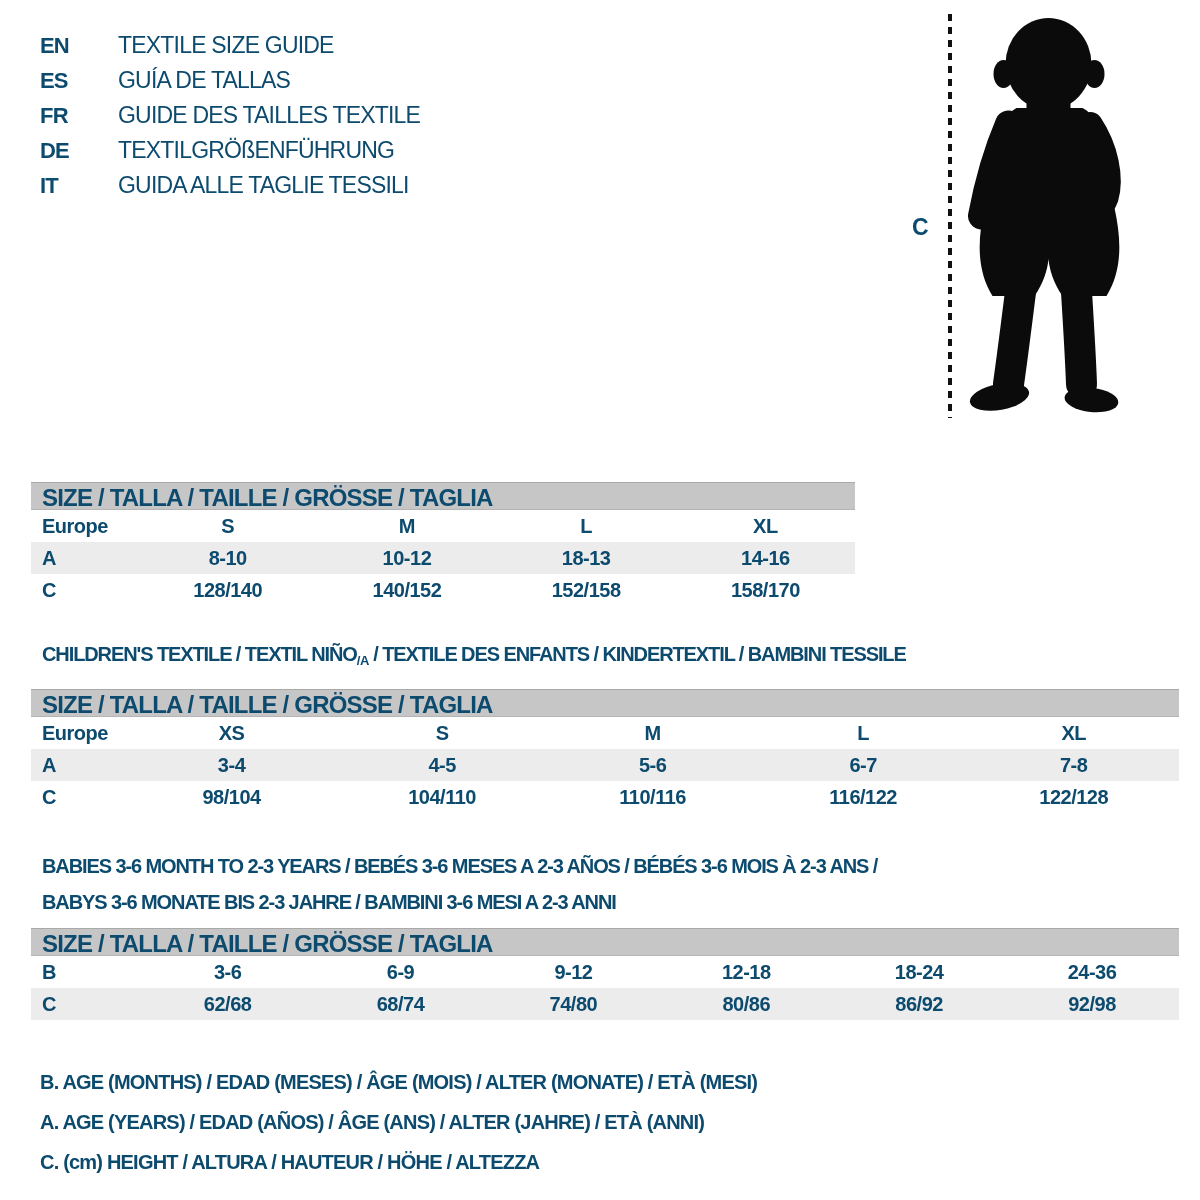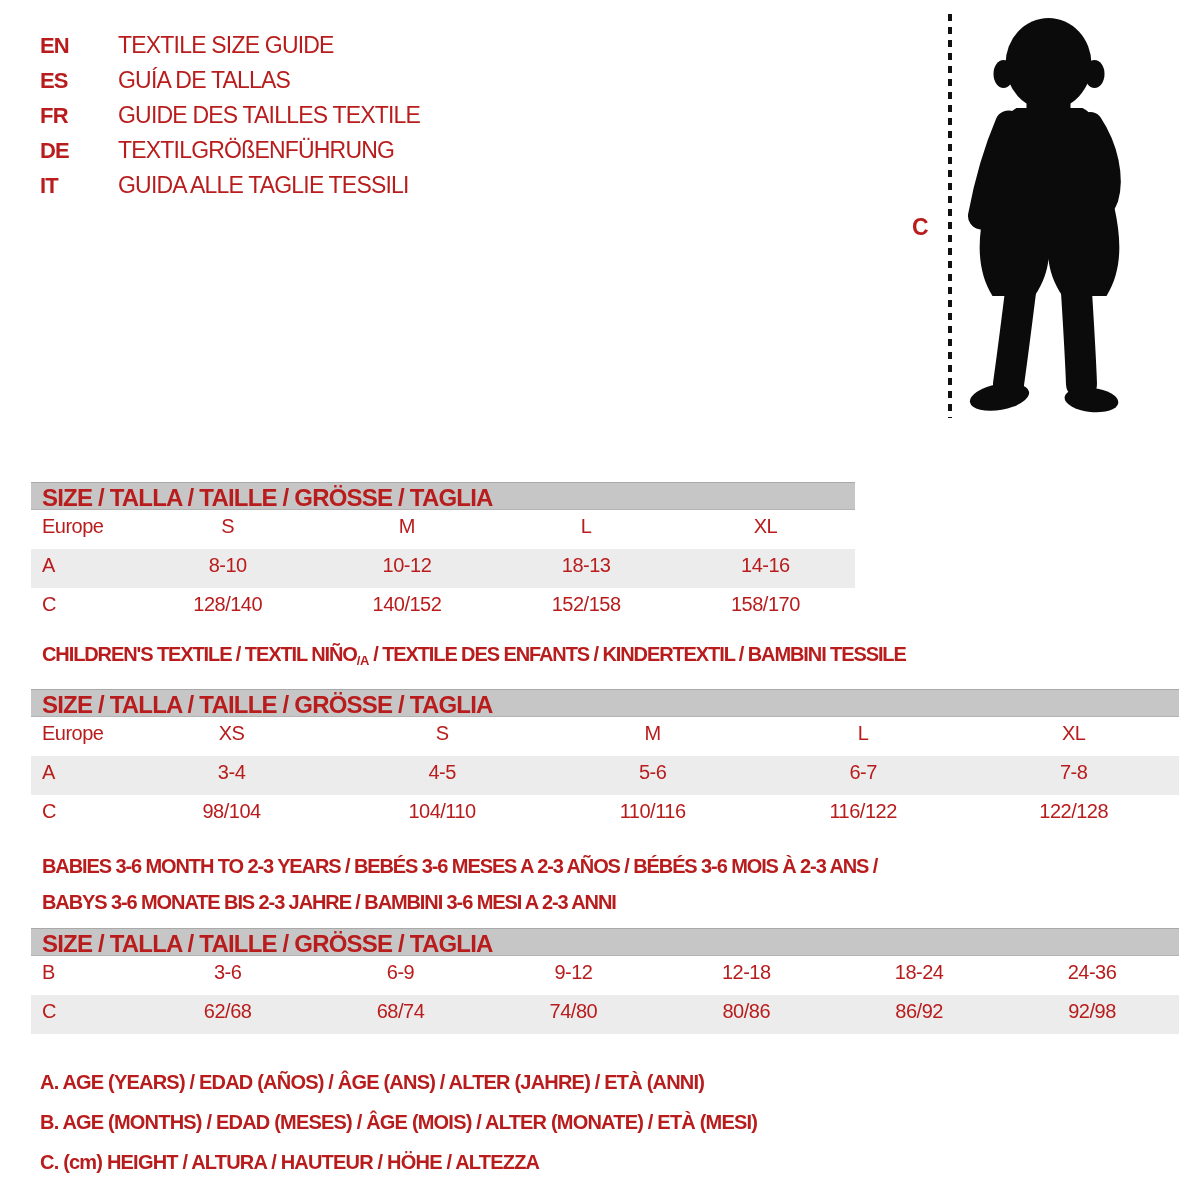--- a/index.html
+++ b/index.html
@@ -1,18 +1,18 @@
 <!DOCTYPE html>
 <html><head>
 <meta charset="utf-8">
 <style>
   html,body{margin:0;padding:0;background:#ffffff;}
   #page{
     position:relative;width:1200px;height:1200px;background:#ffffff;
-    font-family:"Liberation Sans",sans-serif;color:#b91c1c;overflow:hidden;
+    font-family:"Liberation Sans",sans-serif;color:#0c4a6e;overflow:hidden;
     -webkit-font-smoothing:antialiased;
   }
   
   .lang-list{position:absolute;left:40px;top:28px;}
   .lang-row{display:flex;height:35px;line-height:35px;}
   .lang-code{width:78px;font-weight:700;font-size:22px;letter-spacing:-0.8px;}
   .lang-label{font-weight:400;font-size:23px;letter-spacing:-0.8px;white-space:nowrap;}
   
   .measure-line{
     position:absolute;left:948px;top:14px;width:4px;height:404px;
@@ -28,21 +28,21 @@
   .sec-heading .subA{font-size:13px;vertical-align:-4px;letter-spacing:-0.5px;}
   .two-line{line-height:36px;}
   
   .size-table{position:absolute;left:31px;}
   .bar{
     height:28px;line-height:29px;background:#c6c6c6;
     border-top:1px solid #a9a9a9;border-bottom:1px solid #b4b4b4;
     font-weight:700;font-size:24px;letter-spacing:-0.8px;padding-left:11px;
     box-sizing:border-box;white-space:nowrap;
   }
-  .trow{display:flex;height:39px;line-height:32px;font-weight:400;font-size:20px;}
+  .trow{display:flex;height:32px;line-height:32px;font-weight:700;font-size:20px;}
   .trow.alt{background:#ececec;}
   .lab{padding-left:11px;box-sizing:border-box;text-align:left;letter-spacing:-0.5px;}
   .cell{text-align:center;letter-spacing:-0.5px;}
   .t-junior{width:824px;top:482px;}
   .t-junior .lab{width:13%;}
   .t-junior .cell{width:21.75%;}
   .t-children{width:1148px;top:689px;}
   .t-children .lab{width:8.3%;}
   .t-children .cell{width:18.34%;}
   .t-babies{width:1148px;top:928px;}
@@ -173,18 +173,18 @@
       <div class="cell">62/68</div>
       <div class="cell">68/74</div>
       <div class="cell">74/80</div>
       <div class="cell">80/86</div>
       <div class="cell">86/92</div>
       <div class="cell">92/98</div>
     </div>
   </div>
 
   <div class="legend">
+    <div class="legend-line">B. AGE (MONTHS) / EDAD (MESES) / ÂGE (MOIS) / ALTER (MONATE) / ETÀ (MESI)</div>
     <div class="legend-line">A. AGE (YEARS) / EDAD (AÑOS) / ÂGE (ANS) / ALTER (JAHRE) / ETÀ (ANNI)</div>
-    <div class="legend-line">B. AGE (MONTHS) / EDAD (MESES) / ÂGE (MOIS) / ALTER (MONATE) / ETÀ (MESI)</div>
     <div class="legend-line">C. (cm) HEIGHT / ALTURA / HAUTEUR / HÖHE / ALTEZZA</div>
   </div>
 
 </div>
 
 </body></html>

